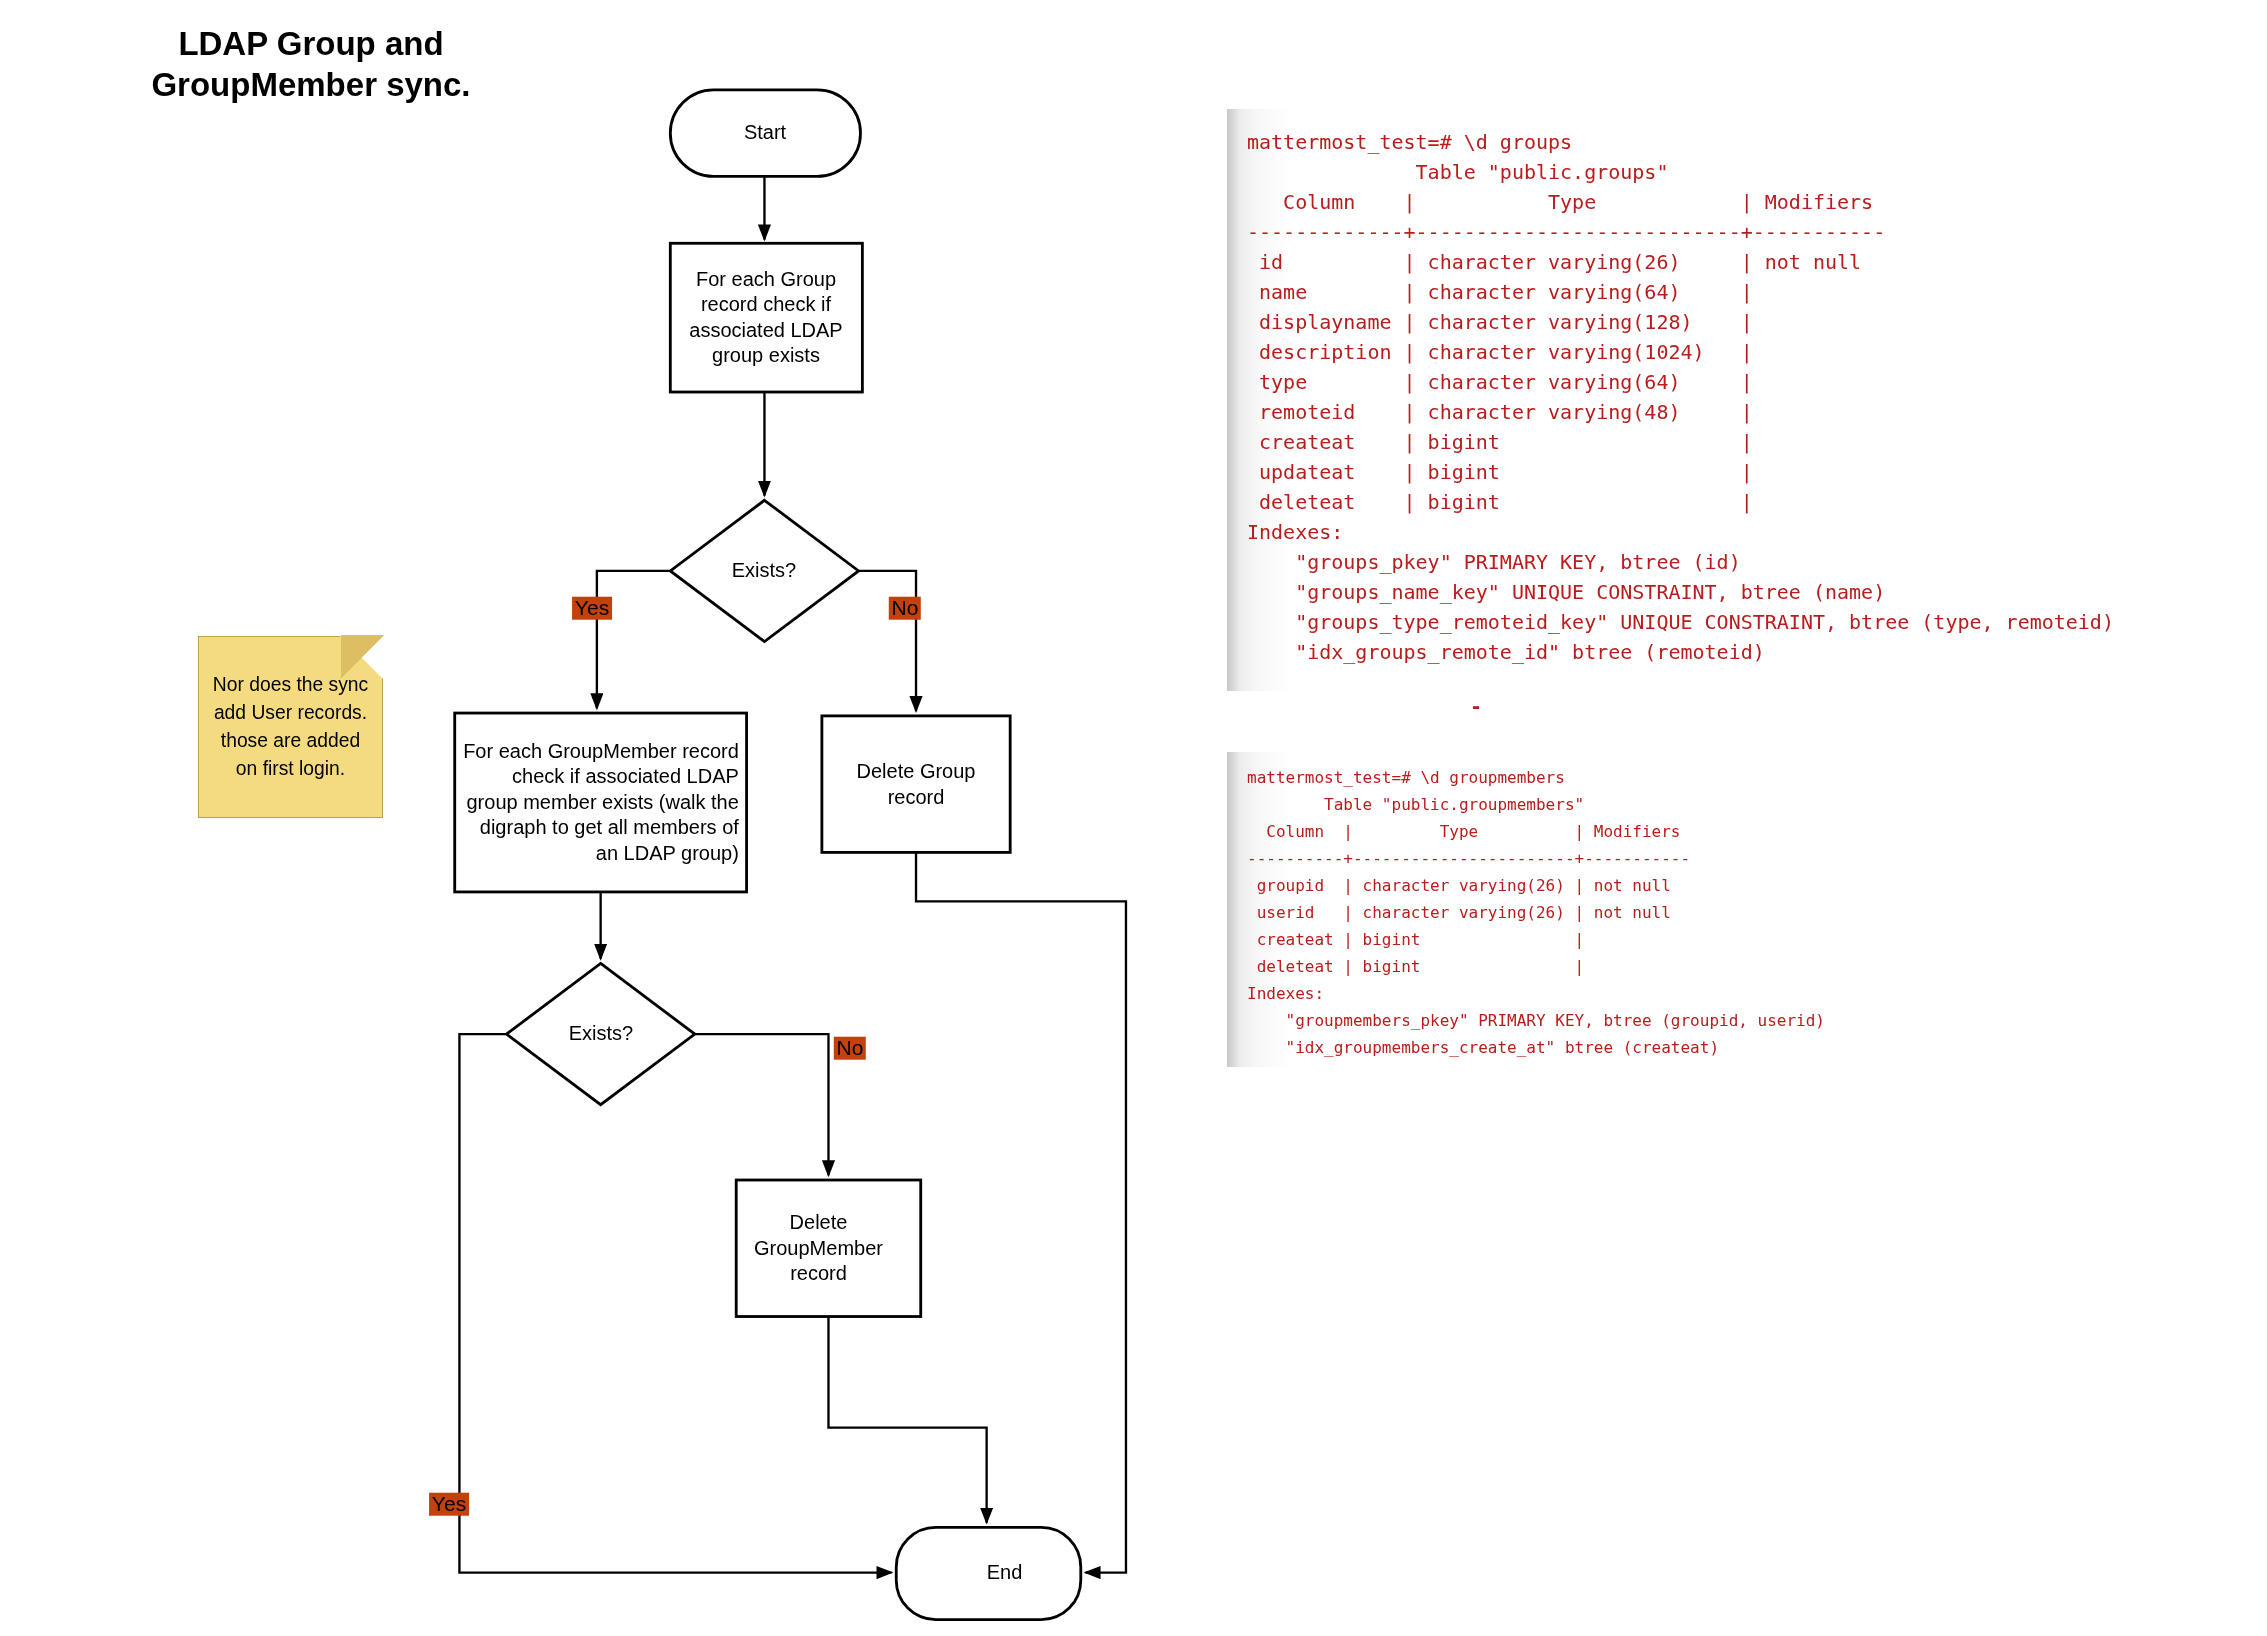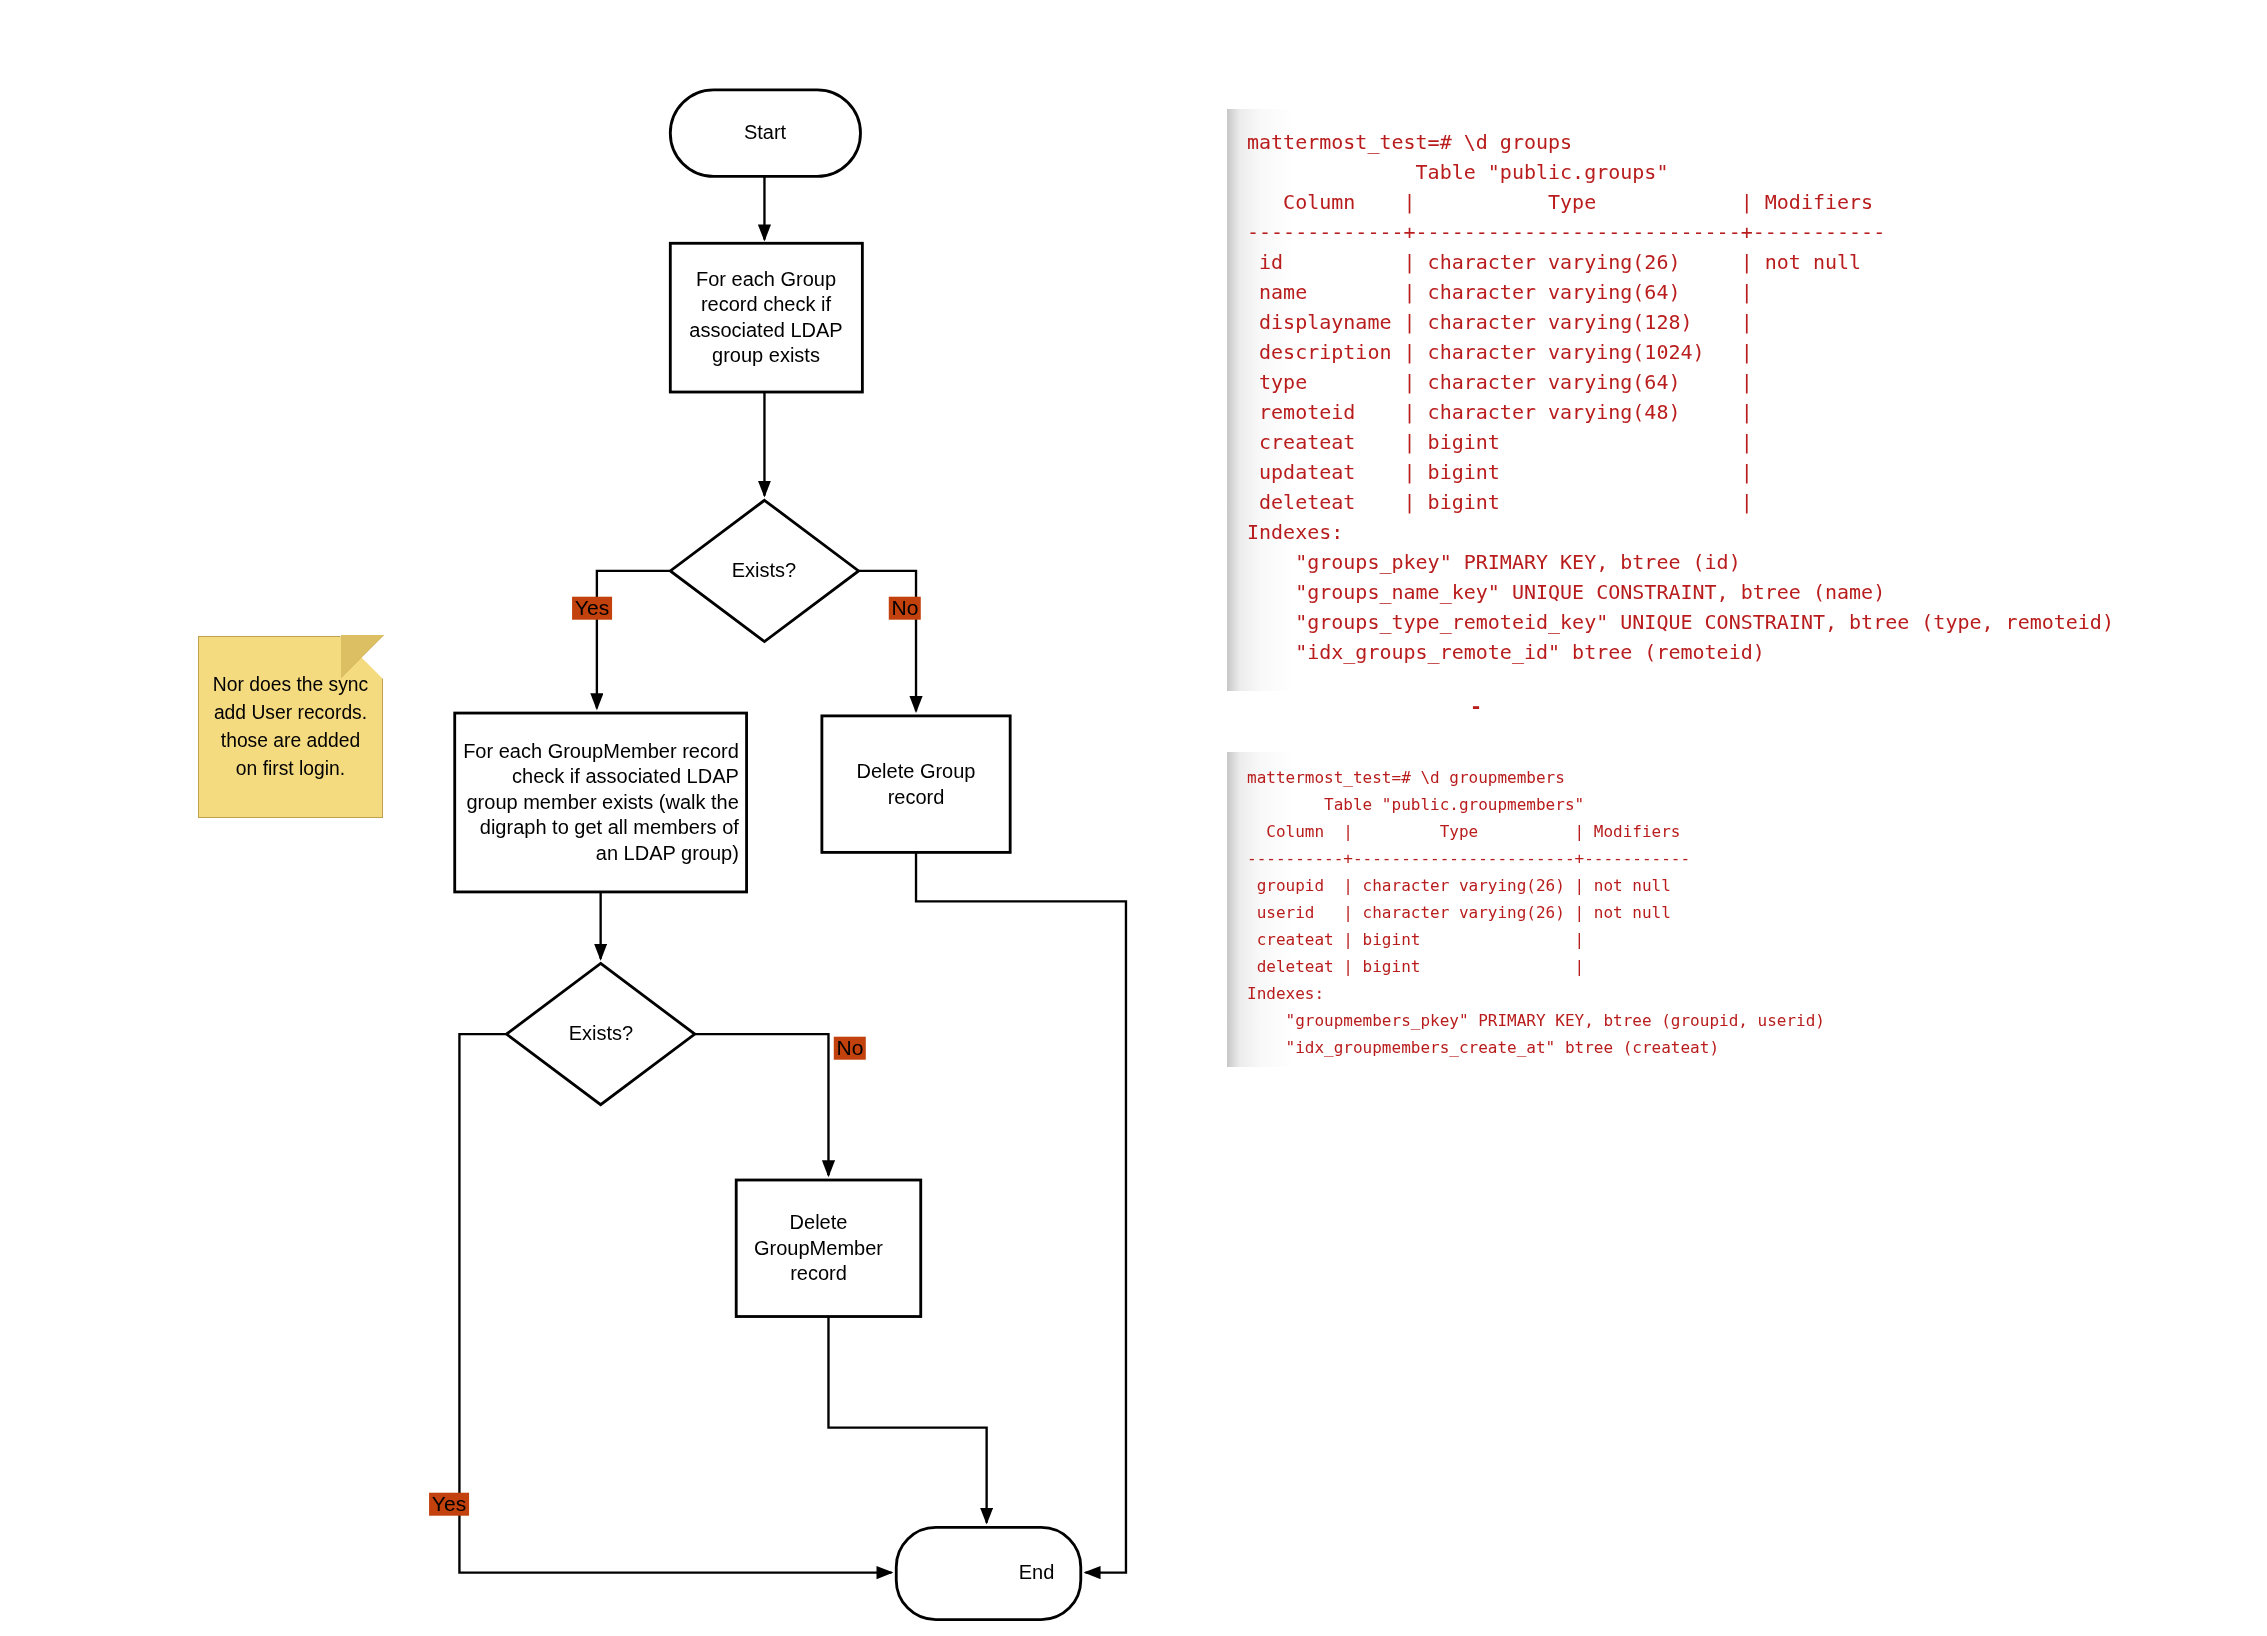--- a/index.html
+++ b/index.html
@@ -51,20 +51,22 @@
   }
   #term-text-1{left:1235px;top:115px;font-size:20px;line-height:30px;}
   #term-text-2{left:1235px;top:752px;font-size:16px;line-height:27px;}
   #term-cursor{left:1458px;top:681px;font-size:20px;line-height:26px;font-weight:bold;}
 </style>
 </head>
 <body>
 
 <div id="canvas" style="--note-fill: #f5db80; --note-fold: #dcbf63; --note-border: #bfa04d;">
 
+  <div class="title">LDAP Group and
+GroupMember sync.</div>
 
   <svg id="flow-svg" width="2267" height="1637" viewBox="0 0 2408 1738">
     <defs>
       <marker id="arrow" markerUnits="userSpaceOnUse" markerWidth="20" markerHeight="16" refX="16" refY="7" orient="auto">
         <path d="M0,0 L18,7 L0,14 Z" fill="#000"></path>
       </marker>
     </defs>
 
     <path d="M812,187 V254" fill="none" stroke="#000" stroke-width="2.5" marker-end="url(#arrow)"></path>
     <path d="M812,416 V526" fill="none" stroke="#000" stroke-width="2.5" marker-end="url(#arrow)"></path>
@@ -96,21 +98,21 @@
 check if associated LDAP
 group member exists (walk the
 digraph to get all members of
 an LDAP group)</div>
   <div class="node-label" style="left:822px;top:716px;width:188px;height:137px;">Delete Group
 record</div>
   <div class="node-label" style="left:507px;top:963px;width:188px;height:141px;">Exists?</div>
   <div class="node-label" style="left:736px;top:1180px;width:165px;height:137px;">Delete
 GroupMember
 record</div>
-  <div class="node-label" style="left:944px;top:1527px;width:185px;height:92px;">End</div>
+  <div class="node-label" style="left:912px;top:1527px;width:185px;height:92px;">End</div>
 
   <div class="edge-label" style="left:592px;top:608px;">Yes</div>
   <div class="edge-label" style="left:905px;top:608px;">No</div>
   <div class="edge-label" style="left:850px;top:1048px;">No</div>
   <div class="edge-label" style="left:449px;top:1504px;">Yes</div>
 
   <div class="note" style="left:198px;top:636px;width:185px;height:182px;">
     <div class="note-corner-cut"></div>
     <div class="note-fold"></div>
     <div class="note-text">Nor does the sync

